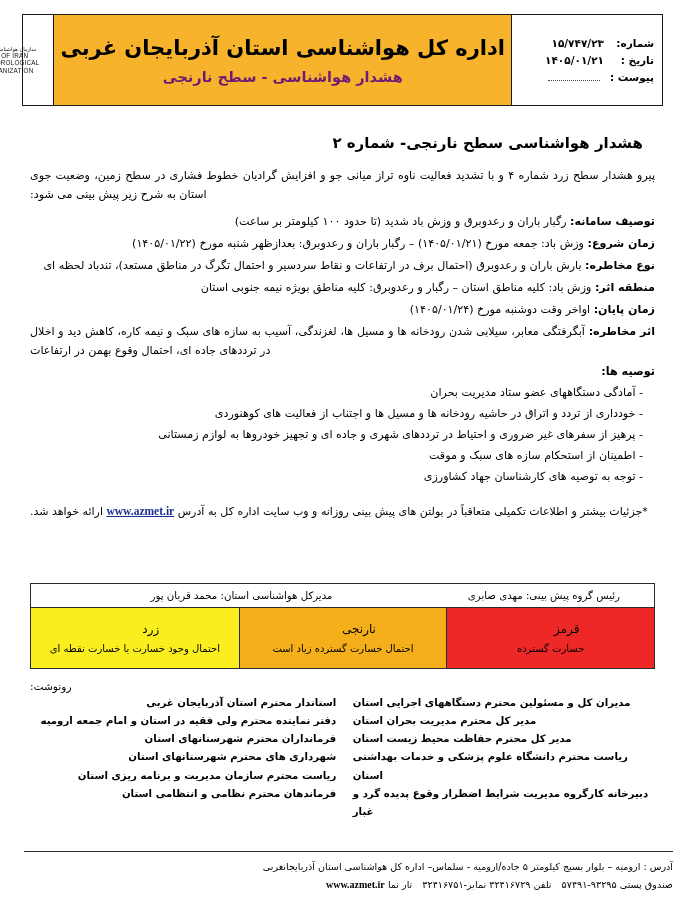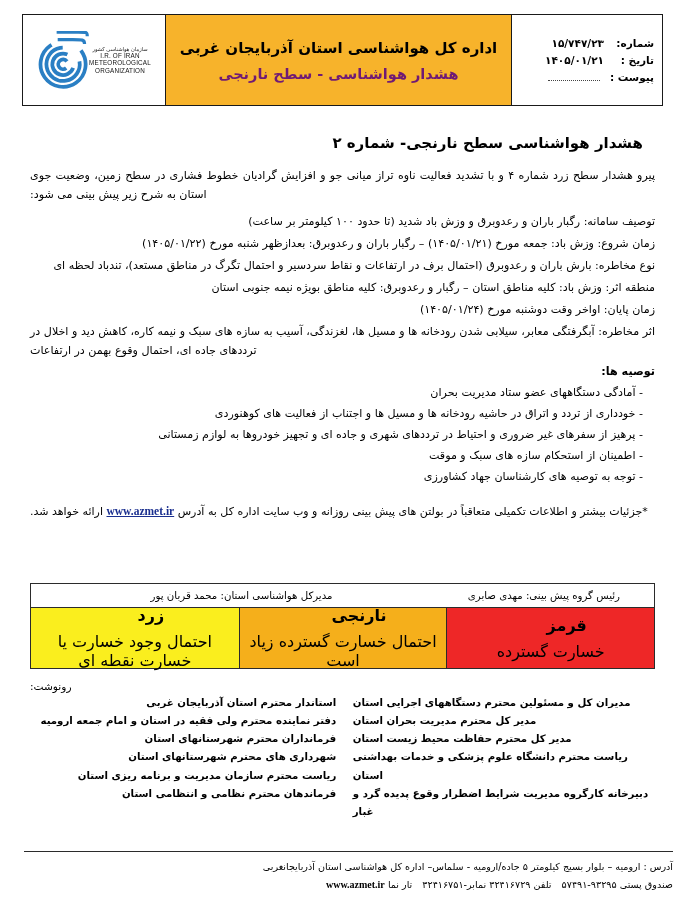--- a/index.html
+++ b/index.html
@@ -81,21 +81,21 @@
     flex-direction: column;
     align-items: center;
     justify-content: center;
     border-right: 1px solid #1a1a1a;
     border-left: 1px solid #1a1a1a;
     text-align: center;
     padding: 4px 6px;
     box-sizing: border-box;
   }
   .hdr-title .line1 {
-    font-size: 15px;
+    font-size: 21px;
     font-weight: bold;
     color: #000;
     margin-bottom: 9px;
     white-space: nowrap;
   }
   .hdr-title .line2 {
     font-size: 14.5px;
     font-weight: bold;
     color: #701a75;
     white-space: nowrap;
@@ -164,21 +164,21 @@
     margin-bottom: 3px;
     line-height: 1.72;
     font-size: 11.1px;
     text-align: right;
   }
   .field-row.two-line {
     text-align: justify;
     text-align-last: left;
   }
   .field-label {
-    font-weight: normal;
+    font-weight: bold;
     color: #000;
   }
   .field-value {
     color: #000;
   }
   .rec-head {
     font-weight: bold;
     margin-top: 2px;
     margin-bottom: 2px;
     font-size: 11.2px;
@@ -258,28 +258,28 @@
     flex-direction: column;
     align-items: center;
     justify-content: center;
     border-left: 1px solid #2b2b2b;
     box-sizing: border-box;
     padding: 2px 5px;
     text-align: center;
   }
   .legend-cell:last-child { border-left: none; }
   .legend-name {
-    font-size: 16px;
-    font-weight: bold;
+    font-size: 12px;
+    font-weight: normal;
     color: #000;
     margin-bottom: 7px;
     margin-left: 32px;
   }
   .legend-desc {
-    font-size: 16px;
+    font-size: 10px;
     color: #000;
   }
 
   
   .dist {
     position: absolute;
     top: 680px;
     right: 30px;
     left: 30px;
   }

